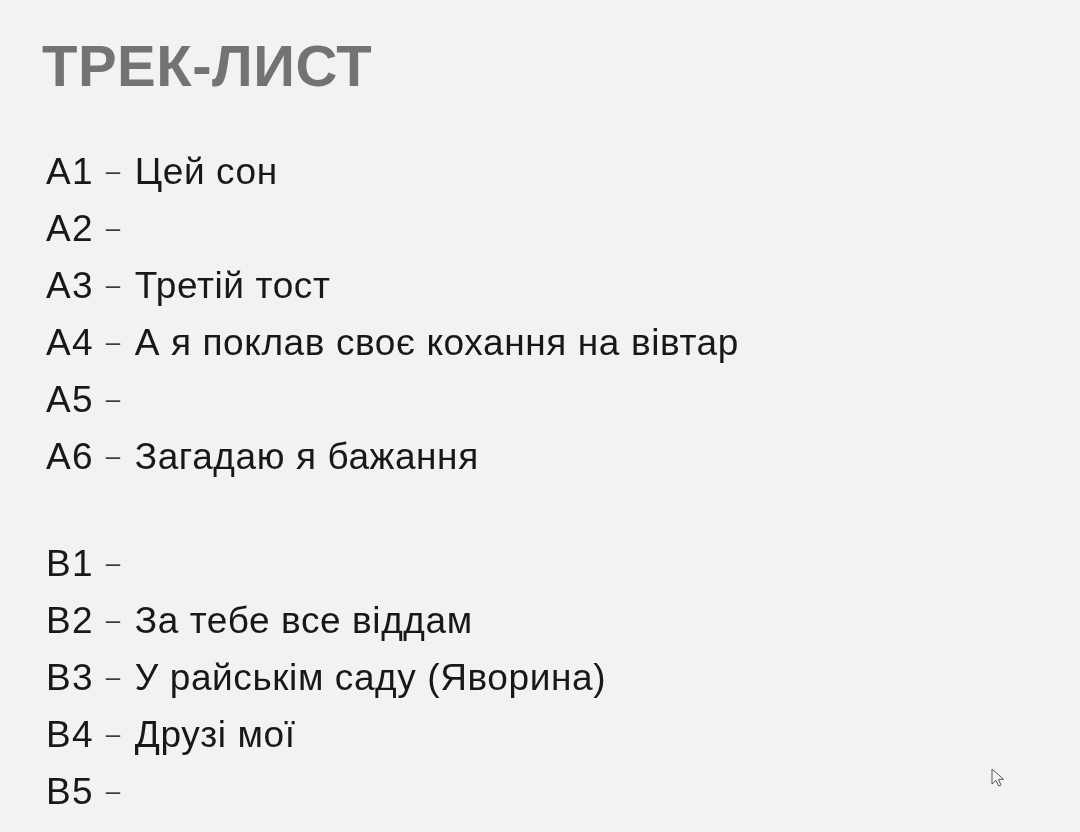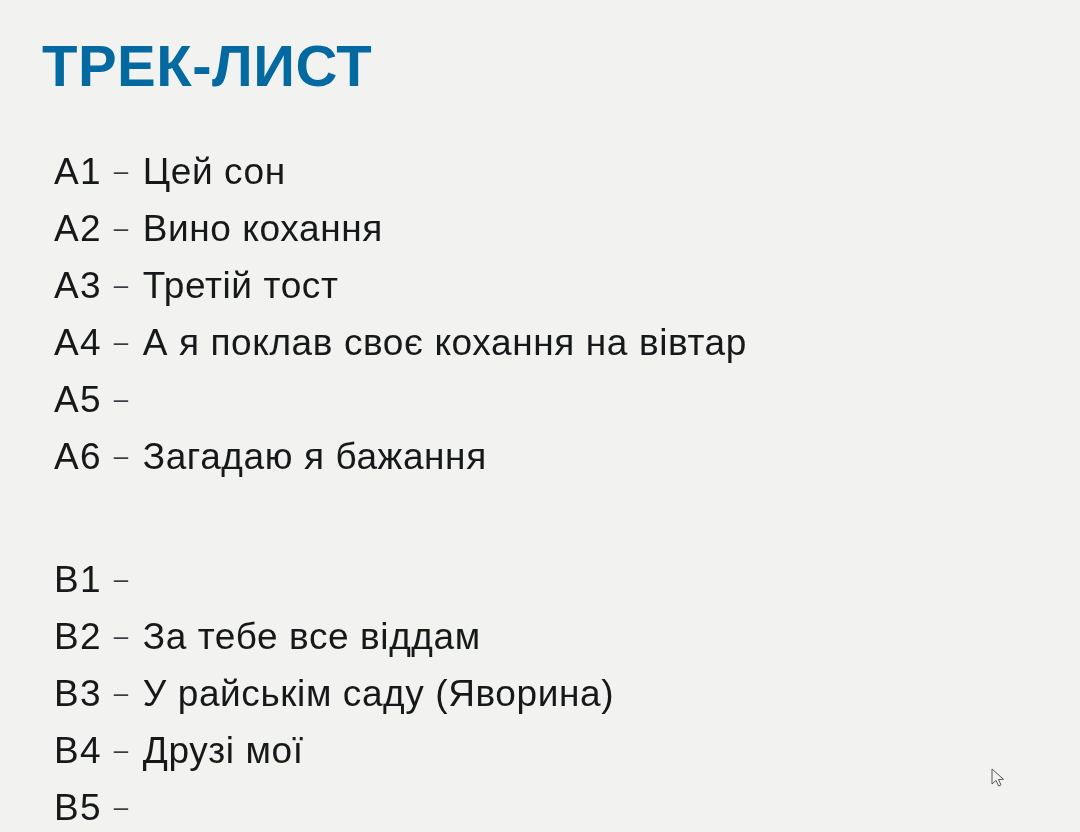--- a/index.html
+++ b/index.html
@@ -21,25 +21,25 @@
     height: 832px;
     box-sizing: border-box;
     padding: 36px 40px 0 42px;
   }
   .title {
     font-size: 58px;
     font-weight: 700;
     letter-spacing: 0.5px;
     line-height: 1.05;
     margin: 0 0 48px 0;
-    color: #0369a1;
+    color: #737373;
   }
   .track-list {
     list-style: none;
-    margin: 12px;
+    margin: 4px;
     padding: 0;
   }
   .track {
     display: flex;
     align-items: baseline;
     font-size: 37px;
     line-height: 54px;
     letter-spacing: 0.6px;
     color: #16181a;
     white-space: nowrap;
@@ -80,21 +80,20 @@
 
   <ul class="track-list">
     <li class="track">
       <span class="code">A1</span>
       <span class="dash">–</span>
       <span class="name">Цей сон</span>
     </li>
     <li class="track">
       <span class="code">A2</span>
       <span class="dash">–</span>
-      <span class="name">Вино кохання</span>
     </li>
     <li class="track">
       <span class="code">A3</span>
       <span class="dash">–</span>
       <span class="name">Третій тост</span>
     </li>
     <li class="track">
       <span class="code">A4</span>
       <span class="dash">–</span>
       <span class="name">А я поклав своє кохання на вівтар</span>

